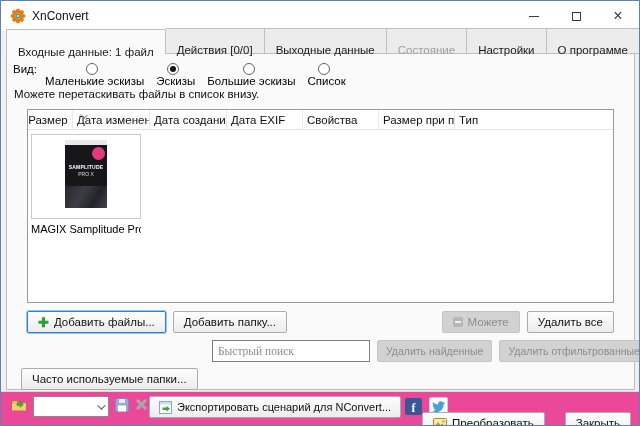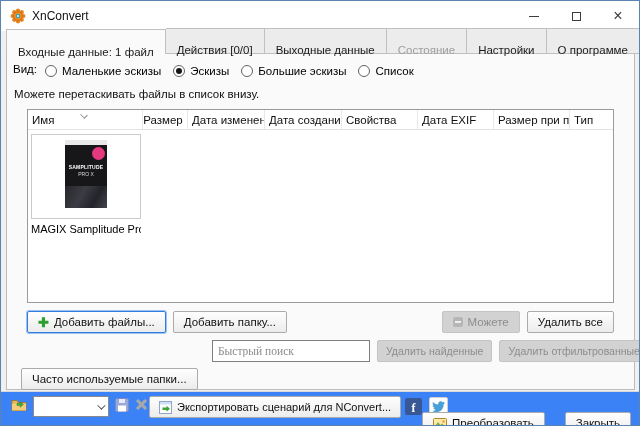--- a/index.html
+++ b/index.html
@@ -25,21 +25,21 @@
        border-left:none;font-size:11.5px;white-space:nowrap;color:#1a1a1a;}
   .tab:first-child{border-left:1px solid #c0c0c0;}
   .tab.active{height:22px;line-height:21px;background:#fafafa;border-left:1px solid #c0c0c0;
        border-bottom:none;margin-bottom:0;}
   .tab.disabled{color:#9f9f9f;}
   
   .panel{position:absolute;left:5px;top:52px;width:629px;height:337px;background:#fafafa;
          border:1px solid #bcbcbc;z-index:1;}
   .view-row{position:absolute;left:6px;top:9px;height:16px;display:flex;font-size:11.5px;}
   .view-label{margin-right:8px;}
-  .option{display:flex;align-items:center;margin-right:12px;}
+  .option{display:flex;align-items:center;margin-right:12px;flex-direction:column;}
   .radio{width:12px;height:12px;border:1px solid #636363;border-radius:50%;background:#fff;
          position:relative;margin-right:5px;flex:0 0 auto;}
   .radio.checked::after{content:"";position:absolute;left:2px;top:2px;width:6px;height:6px;
          border-radius:50%;background:#161616;}
   .hint{position:absolute;left:7px;top:34px;font-size:11.5px;color:#101010;}
   
   .ftable{position:absolute;left:20px;top:55px;width:587px;height:194px;background:#ffffff;
           border:1px solid #9a9a9a;}
   .thead{display:flex;height:20px;border-bottom:1px solid #e3e3e3;position:relative;font-size:11.5px;}
   .th{padding:4px 0 0 4px;border-right:1px solid #e8e8e8;white-space:nowrap;overflow:hidden;color:#101010;}
@@ -71,21 +71,21 @@
   .minus-glyph::after{content:"";position:absolute;left:2px;top:4px;width:6px;height:2px;background:#efefef;}
   .row-add{position:absolute;left:20px;top:257px;right:20px;display:flex;gap:7px;align-items:center;}
   .row-add .spacer{flex:1;}
   .row-search{position:absolute;left:205px;top:286px;display:flex;gap:7px;align-items:center;}
   .search-input{width:158px;height:22px;border:1px solid #7f7f7f;background:#fff;padding:0 5px;
        font-size:11.5px;font-family:Liberation Serif, serif;color:#000;}
   .search-input::placeholder{color:#8c8c8c;}
   .btn.small{font-size:10.5px;padding:0 8px;}
   .freq-btn{position:absolute;left:14px;top:314px;}
   
-  .footer{position:absolute;left:0;top:390px;width:100%;height:35px;background:#3b82f6;
+  .footer{position:absolute;left:0;top:390px;width:100%;height:35px;background:#ec4899;
           border-top:1px solid #d9d9d9;}
   .folder-btn{position:absolute;left:9px;top:5px;width:20px;height:18px;border:none;background:none;padding:0;}
   .combo{position:absolute;left:32px;top:4px;width:76px;height:21px;background:#fff;
          border:1px solid #8a8a8a;display:flex;align-items:center;justify-content:flex-end;padding-right:5px;}
   .combo-chevron{width:6px;height:6px;border-right:1px solid #555;border-bottom:1px solid #555;
          transform:rotate(45deg) translateY(-2px);}
   .icon-btn{position:absolute;background:none;border:none;padding:0;}
   .save-btn{left:114px;top:6px;}
   .clear-btn{left:134px;top:6px;width:13px;height:13px;}
   .x-glyph{position:relative;display:block;width:13px;height:13px;}
@@ -164,26 +164,25 @@
       <span class="option">
         <span class="radio"></span>
         <span>Список</span>
       </span>
     </div>
 
     <div class="hint">Можете перетаскивать файлы в список внизу.</div>
 
     <div class="ftable">
       <div class="thead">
-        <div class="th c0">Имя</div>
         <div class="th c1">Размер</div>
         <div class="th c2">Дата изменения</div>
         <div class="th c3">Дата создания</div>
+        <div class="th c4">Дата EXIF</div>
         <div class="th c5">Свойства</div>
-        <div class="th c4">Дата EXIF</div>
         <div class="th c6">Размер при печа</div>
         <div class="th c7">Тип</div>
         <span class="sort-chevron"></span>
       </div>
 
       <div class="file-item">
         <div class="thumb-frame">
           <div class="boxart">
             <div class="boxart-top"></div>
             <div class="boxart-badge"></div>

